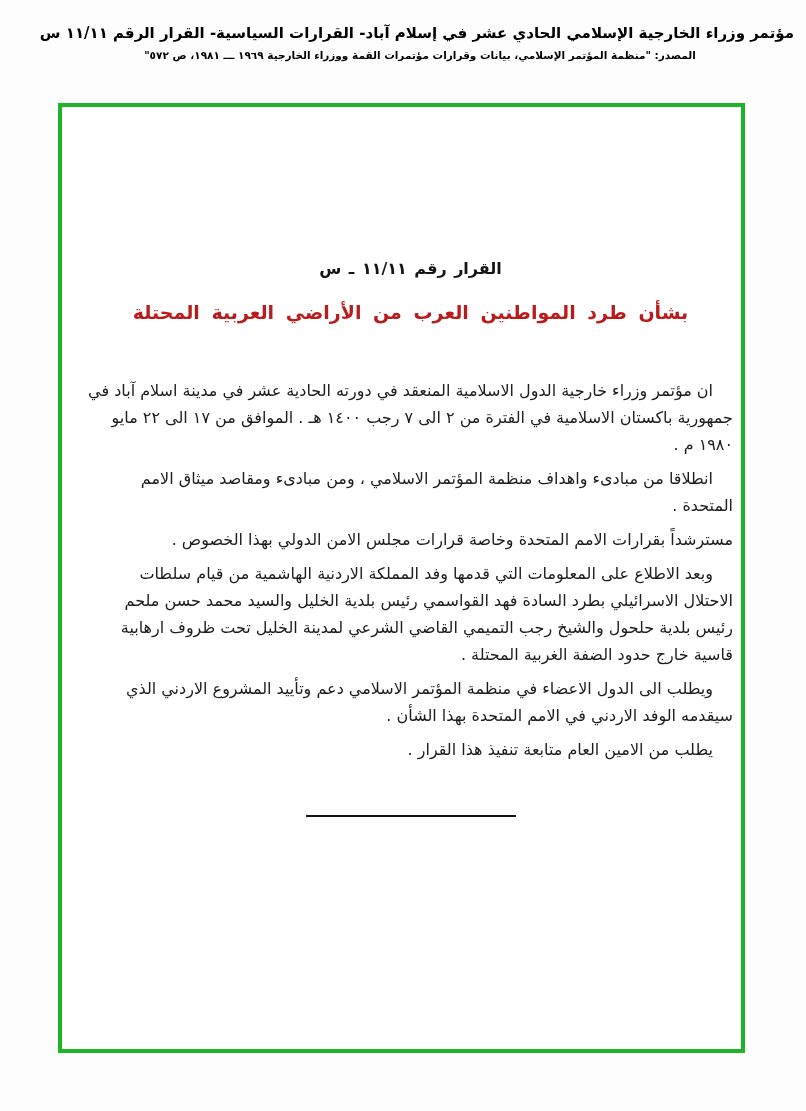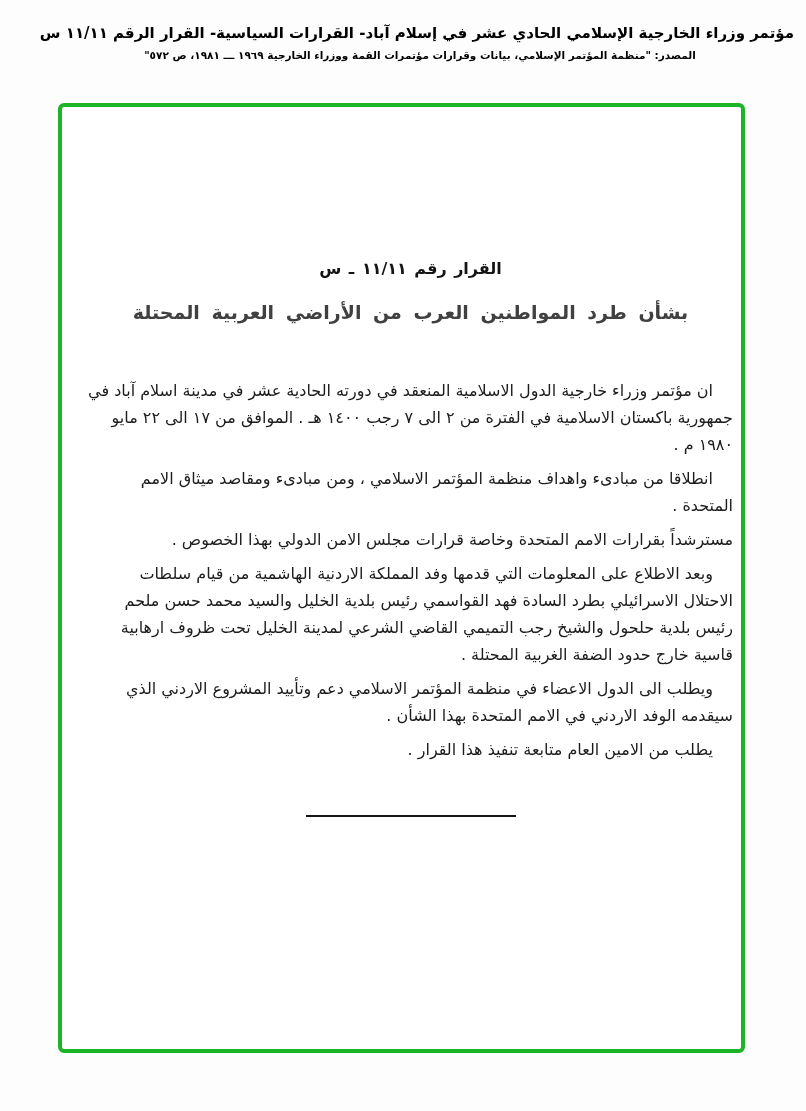--- a/index.html
+++ b/index.html
@@ -30,21 +30,21 @@
     font-size: 10.5px;
     font-weight: bold;
     color: #000;
     white-space: nowrap;
   }
   .frame {
     position: absolute;
     left: 58px; top: 103px;
     width: 687px; height: 950px;
     border: 4px solid #1eb428;
-    border-radius: 6px;
+    border-radius: 0;
     box-sizing: border-box;
     background: #fff;
   }
   .doc {
     direction: rtl;
     padding: 150px 8px 0 26px;
     box-sizing: border-box;
     height: 100%;
   }
   .res-title {
@@ -55,21 +55,21 @@
     word-spacing: 2px;
     color: #151515;
   }
   .res-subject {
     margin-top: 16px;
     text-align: center;
     font-size: 19px;
     font-weight: bold;
     line-height: 30px;
     word-spacing: 5px;
-    color: #404040;
+    color: #b91c1c;
   }
   .body-text { margin-top: 50px; }
   .body-text p {
     margin: 0 0 7px 0;
     font-size: 16px;
     line-height: 27px;
     text-align: right;
     color: #1c1c1c;
   }
   .body-text p.indent { text-indent: 20px; }

